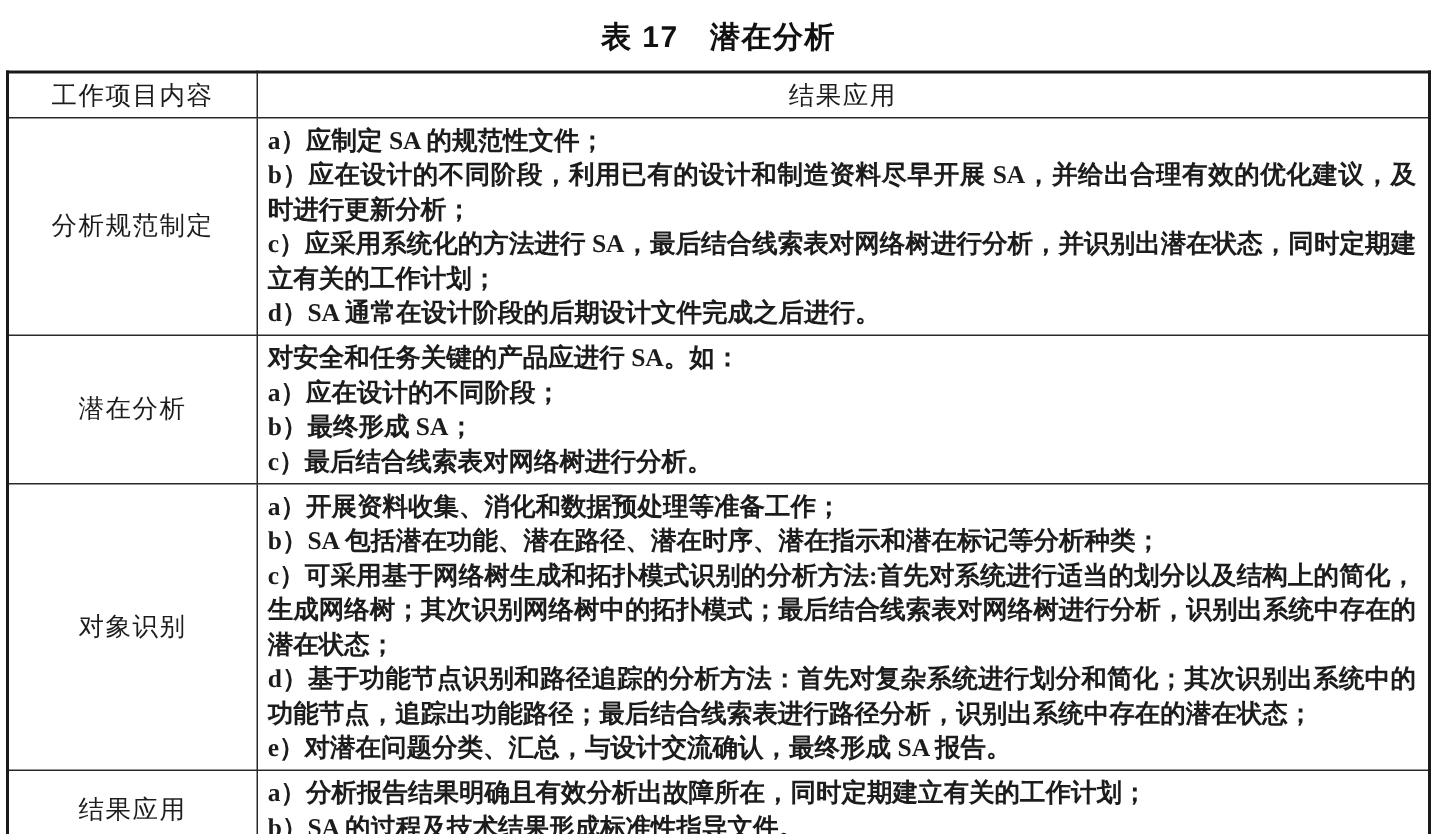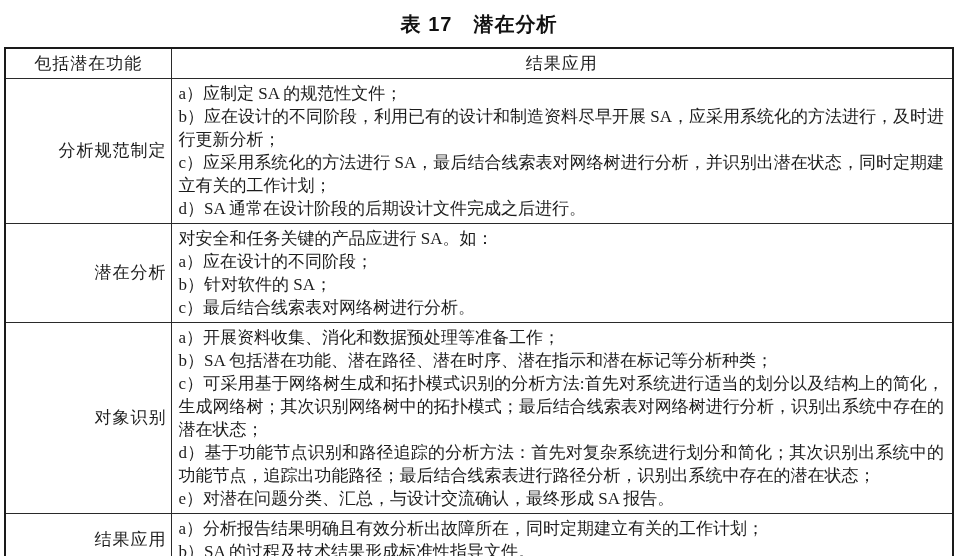--- a/index.html
+++ b/index.html
@@ -45,29 +45,30 @@
   col.c-item { width: 166px; }
   thead th {
     height: 30px;
     font-weight: 400;
     font-size: 17px;
     text-align: center;
     padding: 2px 4px;
     letter-spacing: 1px;
   }
   td.cell-item {
-    text-align: right;
+    text-align: center;
     font-size: 17px;
     letter-spacing: 1px;
     padding: 2px 4px;
   }
   td.cell-req {
     vertical-align: middle;
     padding: 3px 8px 3px 7px;
     font-size: 17px;
+    font-weight: bold;
   }
   td.cell-req .req-line {
     margin: 0;
     line-height: 23px;
     text-align: justify;
     text-justify: inter-ideograph;
   }
   
   tbody tr:nth-child(1) { height: 140px; }
   tbody tr:nth-child(2) { height: 92px;  }
@@ -80,40 +81,40 @@
 <div class="page">
   <h1 class="doc-title">表 17　潜在分析</h1>
 
   <table class="spec-table">
     <colgroup>
       <col class="c-item">
       <col class="c-req">
     </colgroup>
     <thead>
       <tr>
-        <th>包括潜在功能</th>
+        <th>工作项目内容</th>
         <th>结果应用</th>
       </tr>
     </thead>
     <tbody id="table-body">
         <tr>
           <td class="cell-item">分析规范制定</td>
           <td class="cell-req">
             <p class="req-line">a）应制定 SA 的规范性文件；</p>
-            <p class="req-line">b）应在设计的不同阶段，利用已有的设计和制造资料尽早开展 SA，应采用系统化的方法进行，及时进行更新分析；</p>
+            <p class="req-line">b）应在设计的不同阶段，利用已有的设计和制造资料尽早开展 SA，并给出合理有效的优化建议，及时进行更新分析；</p>
             <p class="req-line">c）应采用系统化的方法进行 SA，最后结合线索表对网络树进行分析，并识别出潜在状态，同时定期建立有关的工作计划；</p>
             <p class="req-line">d）SA 通常在设计阶段的后期设计文件完成之后进行。</p>
           </td>
         </tr>
         <tr>
           <td class="cell-item">潜在分析</td>
           <td class="cell-req">
             <p class="req-line">对安全和任务关键的产品应进行 SA。如：</p>
             <p class="req-line">a）应在设计的不同阶段；</p>
-            <p class="req-line">b）针对软件的 SA；</p>
+            <p class="req-line">b）最终形成 SA；</p>
             <p class="req-line">c）最后结合线索表对网络树进行分析。</p>
           </td>
         </tr>
         <tr>
           <td class="cell-item">对象识别</td>
           <td class="cell-req">
             <p class="req-line">a）开展资料收集、消化和数据预处理等准备工作；</p>
             <p class="req-line">b）SA 包括潜在功能、潜在路径、潜在时序、潜在指示和潜在标记等分析种类；</p>
             <p class="req-line">c）可采用基于网络树生成和拓扑模式识别的分析方法:首先对系统进行适当的划分以及结构上的简化，生成网络树；其次识别网络树中的拓扑模式；最后结合线索表对网络树进行分析，识别出系统中存在的潜在状态；</p>
             <p class="req-line">d）基于功能节点识别和路径追踪的分析方法：首先对复杂系统进行划分和简化；其次识别出系统中的功能节点，追踪出功能路径；最后结合线索表进行路径分析，识别出系统中存在的潜在状态；</p>

